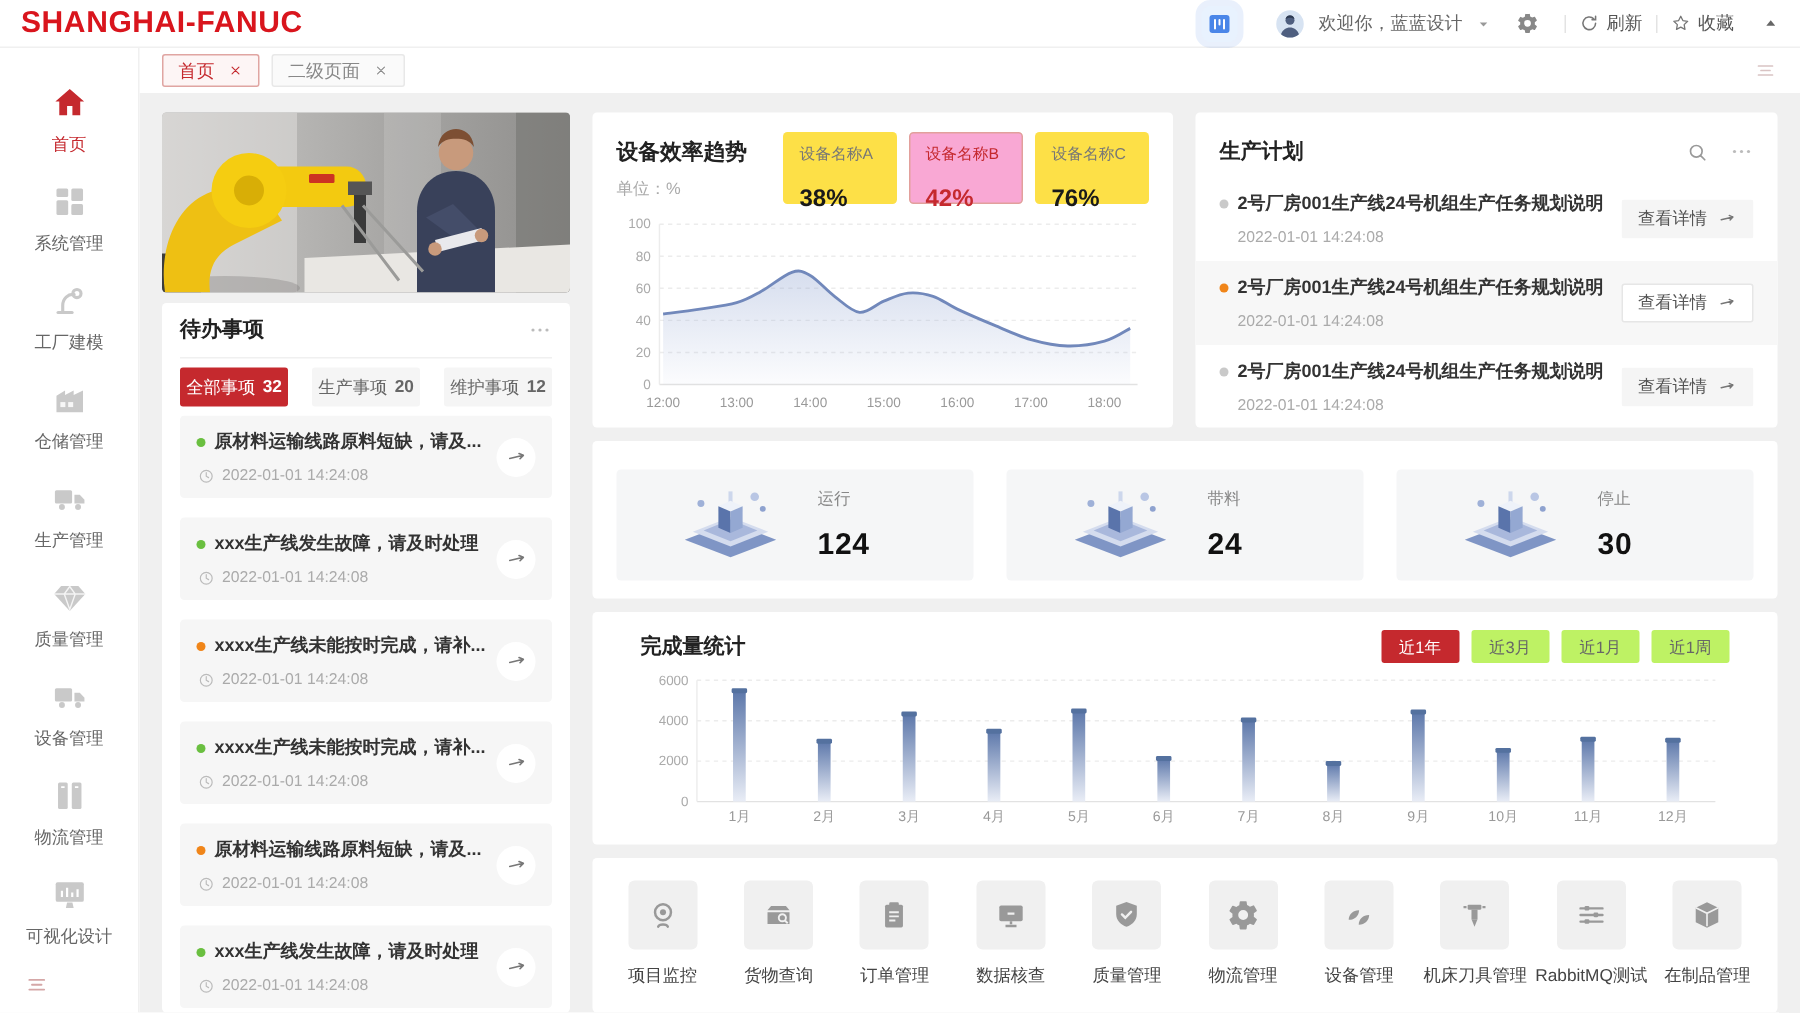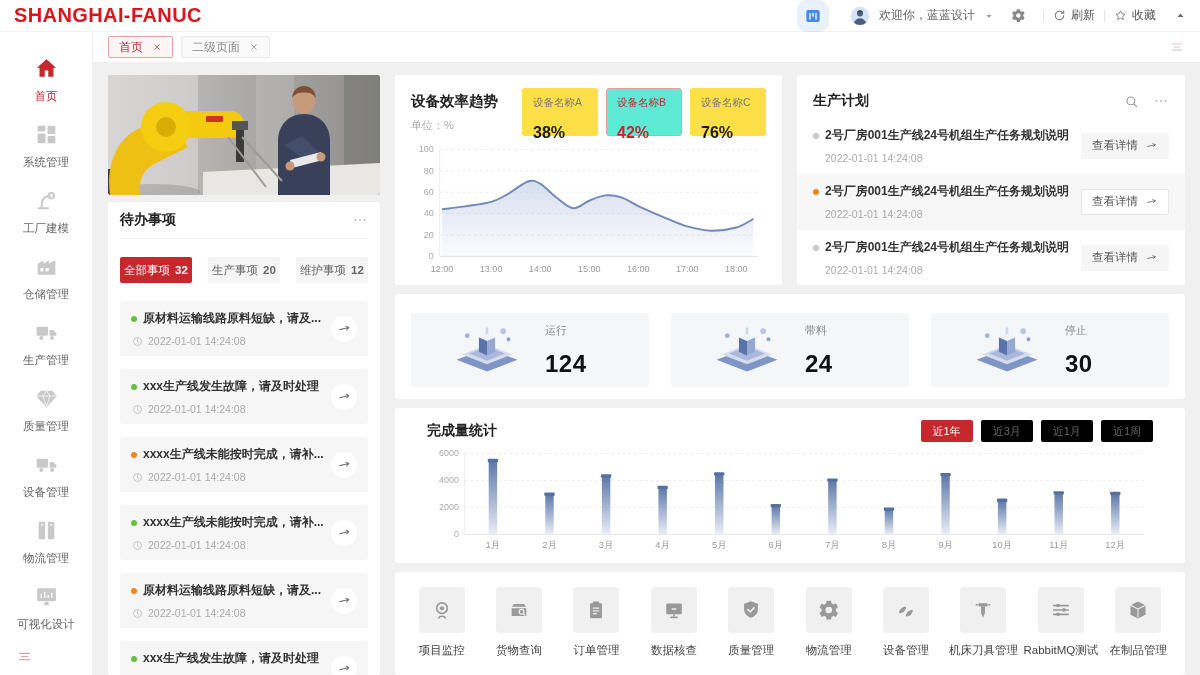--- a/index.html
+++ b/index.html
@@ -43,40 +43,40 @@
 .card{background:#fff;border-radius:3px;overflow:hidden}
 .col-left{grid-row:1/5;display:flex;flex-direction:column;min-height:0}
 .hero{flex:0 0 120px;border-radius:3px;overflow:hidden;background:#b5b5b3}
 .hero svg{display:block;width:100%;height:100%}
 
 .todo{margin-top:7px;flex:1;display:flex;flex-direction:column;padding:0 12px;overflow:hidden}
 .card-head{display:flex;justify-content:space-between;align-items:center}
 .todo-head{flex:0 0 37px;border-bottom:1px solid #f0f0f0}
 .sec-title{font-size:14px;font-weight:bold;color:#222}
 .more{width:16px;height:16px;color:#bbb;cursor:pointer}
-.todo-tabs{display:flex;gap:16px;margin:18px 0}
+.todo-tabs{display:flex;gap:16px;margin:6px 0}
 .todo-tab{flex:1;height:26px;border:none;background:#f5f5f5;color:#666;font-size:11.5px;border-radius:2px;display:flex;align-items:center;justify-content:center;gap:5px;cursor:pointer;font-family:inherit}
 .todo-tab.active{background:#c5292e;color:#fff}
 .cnt{font-weight:bold}
 .todo-list{flex:1;display:flex;flex-direction:column;gap:13px;overflow:hidden}
 .todo-item{flex:0 0 53px;background:#f6f6f6;border-radius:3px;padding:9px 11px;display:flex;justify-content:space-between;align-items:center}
 .ti-title{display:flex;align-items:center;gap:6px;font-weight:bold;font-size:12px;white-space:nowrap}
 .dot{width:6px;height:6px;border-radius:50%;flex:0 0 6px}
 .dot-green{background:#6abf40}.dot-orange{background:#f08519}.dot-gray{background:#c9c9c9}
 .ti-time{display:flex;align-items:center;gap:5px;color:#aaa;font-size:10.5px;margin-top:8px;padding-left:1px}
 .ti-time .clk{width:11px;height:11px;color:#bbb}
 .ti-arrow{width:26px;height:26px;border-radius:50%;background:#fff;display:flex;align-items:center;justify-content:center;color:#777;cursor:pointer;flex:0 0 26px}
 .ti-arrow span{width:15px;height:15px}
 
 .eff{grid-column:2;padding:13px 16px 0;display:flex;flex-direction:column}
 .eff-left .sec-title{font-size:14.5px}
 .eff-unit{font-size:11px;color:#aaa;margin-top:7px}
 .dev-cards{display:flex;gap:8px}
 .dev-card{width:76px;height:48px;background:#fde047;border-radius:3px;padding:7px 10px;border:1px solid transparent;cursor:pointer}
-.dev-card.active{background:#5eead4;border-color:#e2a09c}
+.dev-card.active{background:#f9a8d4;border-color:#e2a09c}
 .dev-name{font-size:10.5px;color:#777}
 .dev-val{font-size:16px;font-weight:bold;margin-top:14px;color:#1a1a1a}
 .dev-card.active .dev-name,.dev-card.active .dev-val{color:#c5292e}
 .line-chart{width:100%;height:auto;display:block;margin-top:2px}
 
 .plan{grid-column:3;padding:13px 0 0;display:flex;flex-direction:column}
 .plan .card-head{padding:0 16px;flex:0 0 26px}
 .plan-icons{display:flex;align-items:center;gap:14px}
 .srch{width:15px;height:15px;color:#999;cursor:pointer}
 .plan-list{margin-top:4px}
@@ -86,25 +86,25 @@
 .pi-time{color:#aaa;font-size:10.5px;margin-top:8px;padding-left:12px}
 .pi-btn{height:26px;padding:0 10px;background:#f5f5f5;border:1px solid transparent;border-radius:2px;color:#555;font-size:11.5px;display:flex;align-items:center;gap:7px;cursor:pointer;font-family:inherit}
 .plan-item.hl .pi-btn{background:#fff;border-color:#e6e6e6}
 .pi-btn span[data-icon]{width:13px;height:13px;color:#777}
 
 .status{grid-column:2/4;padding:11px 16px 12px;display:flex;flex-direction:column}
 .status-cards{display:flex;gap:22px;margin-top:8px;flex:1}
 .status-card{flex:1;background:#f5f6f7;border-radius:3px;display:flex;align-items:center;padding-left:38px;gap:20px}
 .status-ill{width:76px;height:52px}
 .status-label{font-size:11px;color:#888}
-.status-value{font-size:24px;font-weight:bold;color:#111;margin-top:12px;letter-spacing:.5px}
+.status-value{font-size:20px;font-weight:bold;color:#111;margin-top:12px;letter-spacing:.5px}
 
 .completion{grid-column:2/4;padding:12px 32px 0}
 .chips{display:flex;gap:8px}
-.chip{height:22px;padding:0 12px;border:none;background:#000000;color:#666;font-size:11px;border-radius:2px;cursor:pointer;font-family:inherit}
+.chip{height:22px;padding:0 12px;border:none;background:#bef264;color:#666;font-size:11px;border-radius:2px;cursor:pointer;font-family:inherit}
 .chip.active{background:#c5292e;color:#fff}
 .bar-chart{width:100%;height:auto;display:block;margin-top:4px}
 
 .apps{grid-column:2/4;padding:15px 8px 0;display:grid;grid-template-columns:repeat(10,1fr);align-items:start}
 .app-item{display:flex;flex-direction:column;align-items:center;gap:10px;cursor:pointer}
 .app-ic{width:46px;height:46px;background:#f0f0f0;border-radius:4px;color:#999;padding:12px}
 .app-label{font-size:11.5px;color:#444;white-space:nowrap}
 text{font-family:"Liberation Sans","DejaVu Sans",sans-serif}
 </style>
 </head>

